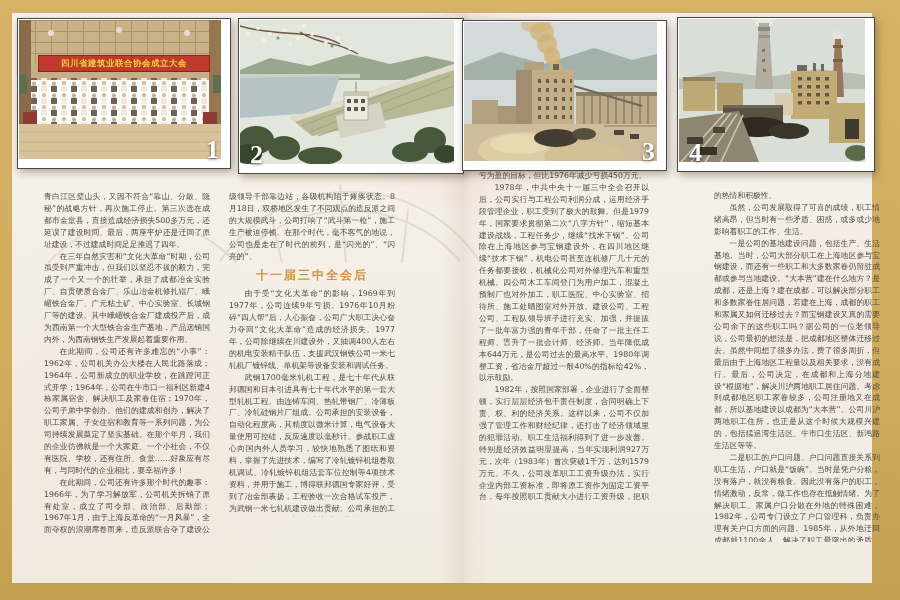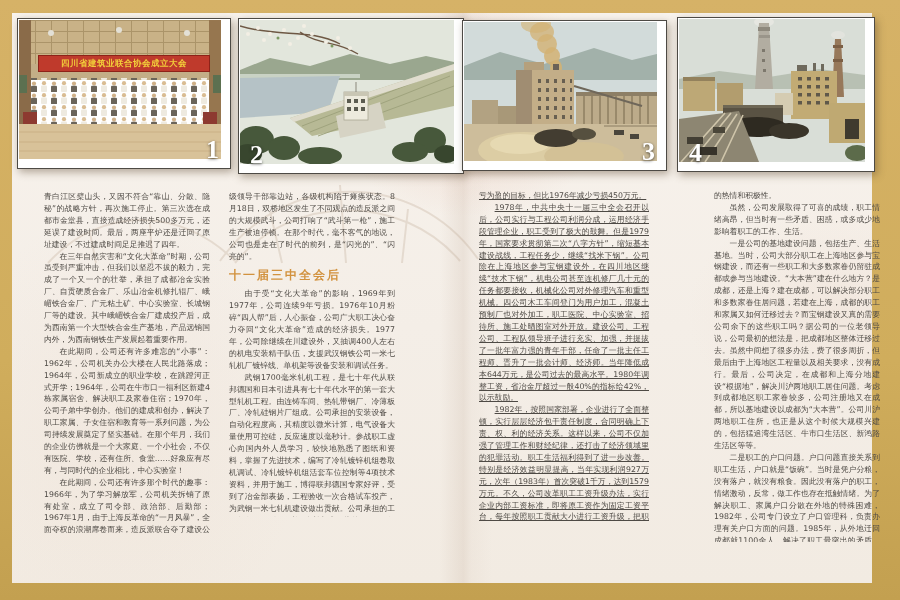--- a/index.html
+++ b/index.html
@@ -39,21 +39,21 @@
     color:#f2cf3a;font-size:8.5px;font-weight:bold;letter-spacing:.5px;
     display:flex;align-items:center;justify-content:center;white-space:nowrap;
   }
   .col{
     position:absolute;width:166px;color:#4e4a45;
     font-size:7.8px;line-height:11.9px;text-align:justify;overflow:hidden;
   }
   .col p{margin:0;text-indent:2em;}
   .col p.cont{text-indent:0;}
   .sec{
-    margin:8px 0 6px;color:#d2923e;
+    margin:8px 0 6px;text-align:center;color:#d2923e;
     font-size:12px;font-weight:bold;letter-spacing:2px;
   }
 </style>
 </head>
 <body>
 
 <div class="content">
 
   <svg class="decor" width="460" height="115" viewBox="0 0 460 115">
     <g fill="none" stroke="#c0ab96" stroke-width="2" opacity=".8">
@@ -261,33 +261,33 @@
         <rect x="34" y="108" width="12" height="6" fill="#4a4639"></rect>
       </g>
       <ellipse cx="178" cy="134" rx="12" ry="8" fill="#5c6b4a"></ellipse>
     </svg>
     <div class="pnum left">4</div>
   </div>
 
   <div class="col" style="left:32px;top:178px;height:342px;">
     <p class="cont">青白江区檗山头，又因不符合“靠山、分散、隐秘”的战略方针，再次施工停止。第三次选在成都市金堂县，直接造成经济损失500多万元，还延误了建设时间。最后，两座平炉还是迁回了原址建设，不过建成时间足足推迟了四年。</p>
     <p>在三年自然灾害和“文化大革命”时期，公司虽受到严重冲击，但我们以坚忍不拔的毅力，完成了一个又一个的壮举，承担了成都冶金实验厂、自贡硬质合金厂、乐山冶金机修扎辊厂、峨嵋铁合金厂、广元粘土矿、中心实验室、长城钢厂等的建设。其中峨嵋铁合金厂建成投产后，成为西南第一个大型铁合金生产基地，产品远销国内外，为西南钢铁生产发展起着重要作用。</p>
-    <p>在此期间，公司还有许多难忘的“小事”：1962年，公司机关办公大楼在人民北路落成；1964年，公司新成立的职业学校，在跳蹬河正式开学；1964年，公司在牛市口一福利区新建4栋家属宿舍、解决职工及家眷住宿；1970年，公司子弟中学创办。他们的建成和创办，解决了职工家属、子女住宿和教育等一系列问题，为公司持续发展奠定了坚实基础。在那个年月，我们的企业仿佛就是一个大家庭、一个小社会，不仅有医院、学校，还有住所、食堂……好象应有尽有，与同时代的企业相比，中心实验室！</p>
+    <p>在此期间，公司还有许多难忘的“小事”：1962年，公司机关办公大楼在人民北路落成；1964年，公司新成立的职业学校，在跳蹬河正式开学；1964年，公司在牛市口一福利区新建4栋家属宿舍、解决职工及家眷住宿；1970年，公司子弟中学创办。他们的建成和创办，解决了职工家属、子女住宿和教育等一系列问题，为公司持续发展奠定了坚实基础。在那个年月，我们的企业仿佛就是一个大家庭、一个小社会，不仅有医院、学校，还有住所、食堂……好象应有尽有，与同时代的企业相比，要幸福许多！</p>
     <p>在此期间，公司还有许多那个时代的趣事：1966年，为了学习解放军，公司机关拆销了原有处室，成立了司令部、政治部、后勤部；1967年1月，由于上海反革命的“一月风暴”，全面夺权的浪潮席卷而来，造反派联合夺了建设公司和所属各单位的领导权，公司党政各</p>
   </div>
 
   <div class="col" style="left:217px;top:178px;height:326px;">
     <p class="cont">级领导干部靠边站，各级机构陷于瘫痪状态。8月18日，双桥地区发生了不同观点的造反派之间的大规模武斗，公司打响了“武斗第一枪”，施工生产被迫停顿。在那个时代，毫不客气的地说，公司也是走在了时代的前列，是“闪光的”、“闪亮的”。</p>
     <h3 class="sec">十一届三中全会后</h3>
     <p>由于受“文化大革命”的影响，1969年到1977年，公司连续9年亏损。1976年10月粉碎“四人帮”后，人心振奋，公司广大职工决心奋力夺回“文化大革命”造成的经济损失。1977年，公司除继续在川建设外，又抽调400人左右的机电安装精干队伍，支援武汉钢铁公司一米七轧机厂镀锌线、单机架等设备安装和调试任务。</p>
     <p>武钢1700毫米轧机工程，是七十年代从联邦德国和日本引进具有七十年代水平的第一套大型轧机工程。由连铸车间、热轧带钢厂、冷薄板厂、冷轧硅钢片厂组成。公司承担的安装设备，自动化程度高，其精度以微米计算，电气设备大量使用可控硅，反应速度以毫秒计。参战职工虚心向国内外人员学习，较快地熟悉了图纸和资料，掌握了先进技术，编写了冷轧镀锌机组卷取机调试、冷轧镀锌机组活套车位控制等4项技术资料，并用于施工，博得联邦德国专家好评，受到了冶金部表扬，工程验收一次合格试车投产，为武钢一米七轧机建设做出贡献。公司承担的工程任务用21个月时间胜利完成。此外，1977年下半年，公司还承担了武钢2号65孔大型焦炉的大修任务，工程质量良好，得到好评。</p>
 
   </div>
 
-  <div class="col" style="left:467px;top:177px;width:170px;height:334px;text-decoration:underline;">
+  <div class="col" style="left:467px;top:157px;width:170px;height:334px;">
     <p class="cont">亏为盈的目标，但比1976年减少亏损450万元。</p>
     <p>1978年，中共中央十一届三中全会召开以后，公司实行与工程公司利润分成，运用经济手段管理企业，职工受到了极大的鼓舞。但是1979年，国家要求贯彻第二次“八字方针”，缩短基本建设战线，工程任务少，继续“找米下锅”。公司除在上海地区参与宝钢建设外，在四川地区继续“技术下锅”，机电公司甚至连机修厂几十元的任务都要接收，机械化公司对外修理汽车和重型机械。四公司木工车间登门为用户加工，混凝土预制厂也对外加工，职工医院、中心实验室、招待所、施工处晒图室对外开放。建设公司、工程公司、工程队领导班子进行充实、加强，并提拔了一批年富力强的青年干部，任命了一批主任工程师、晋升了一批会计师、经济师。当年降低成本644万元，是公司过去的最高水平。1980年调整工资，省冶金厅超过一般40%的指标给42%，以示鼓励。</p>
     <p>1982年，按照国家部署，企业进行了全面整顿，实行层层经济包干责任制度，合同明确上下责、权、利的经济关系。这样以来，公司不仅加强了管理工作和财经纪律，还打击了经济领域里的犯罪活动。职工生活福利得到了进一步改善。特别是经济效益明显提高，当年实现利润927万元，次年（1983年）首次突破1千万，达到1579万元。不久，公司改革职工工资升级办法，实行企业内部工资标准，即将原工资作为固定工资平台，每年按照职工贡献大小进行工资升级，把职工的工资水平与经济效益挂钩。这样，打破了单位与单位之间、员工与员工之间在分配上的平均主义及“大锅饭”，极大地调动了广大职工</p>
   </div>
 
   <div class="col" style="left:671px;top:177px;height:352px;margin-left:31px;">
     <p class="cont">的热情和积极性。</p>
     <p>虽然，公司发展取得了可喜的成绩，职工情绪高昂，但当时有一些矛盾、困惑，或多或少地影响着职工的工作、生活。</p>
     <p>一是公司的基地建设问题，包括生产、生活基地。当时，公司大部分职工在上海地区参与宝钢建设，而还有一些职工和大多数家眷仍留驻成都或参与当地建设。“大本营”建在什么地方？是成都，还是上海？建在成都，可以解决部分职工和多数家眷住居问题，若建在上海，成都的职工和家属又如何迁移过去？而宝钢建设又真的需要公司余下的这些职工吗？据公司的一位老领导说，公司最初的想法是，把成都地区整体迁移过去。虽然中间想了很多办法，费了很多周折，但最后由于上海地区工程量以及相关要求，没有成行。最后，公司决定，在成都和上海分地建设“根据地”，解决川沪两地职工居住问题。考虑到成都地区职工家眷较多，公司注册地又在成都，所以基地建设以成都为“大本营”。公司川沪两地职工住所，也正是从这个时候大规模兴建的，包括猛追湾生活区、牛市口生活区、新鸿路生活区等等。</p>
     <p>二是职工的户口问题。户口问题直接关系到职工生活，户口就是“饭碗”。当时是凭户分粮，没有落户，就没有粮食。因此没有落户的职工，情绪激动，反常，做工作也存在抵触情绪。为了解决职工、家属户口分散在外地的特殊困难，1982年，公司专门设立了户口管理科，负责办理有关户口方面的问题。1985年，从外地迁回成都就1100余人，解决了职工最突出的矛盾，化解了企业危机。</p>

